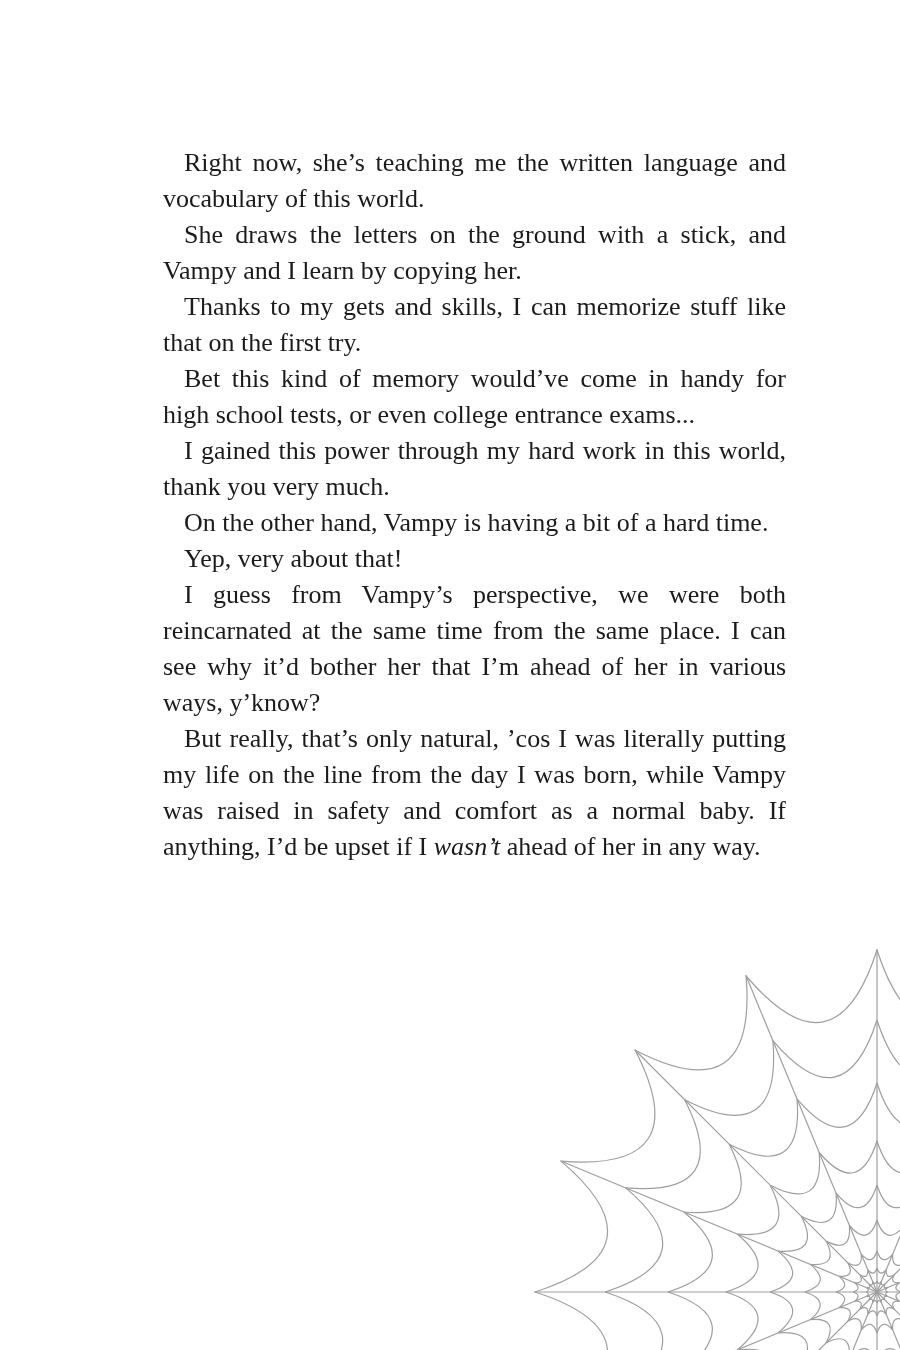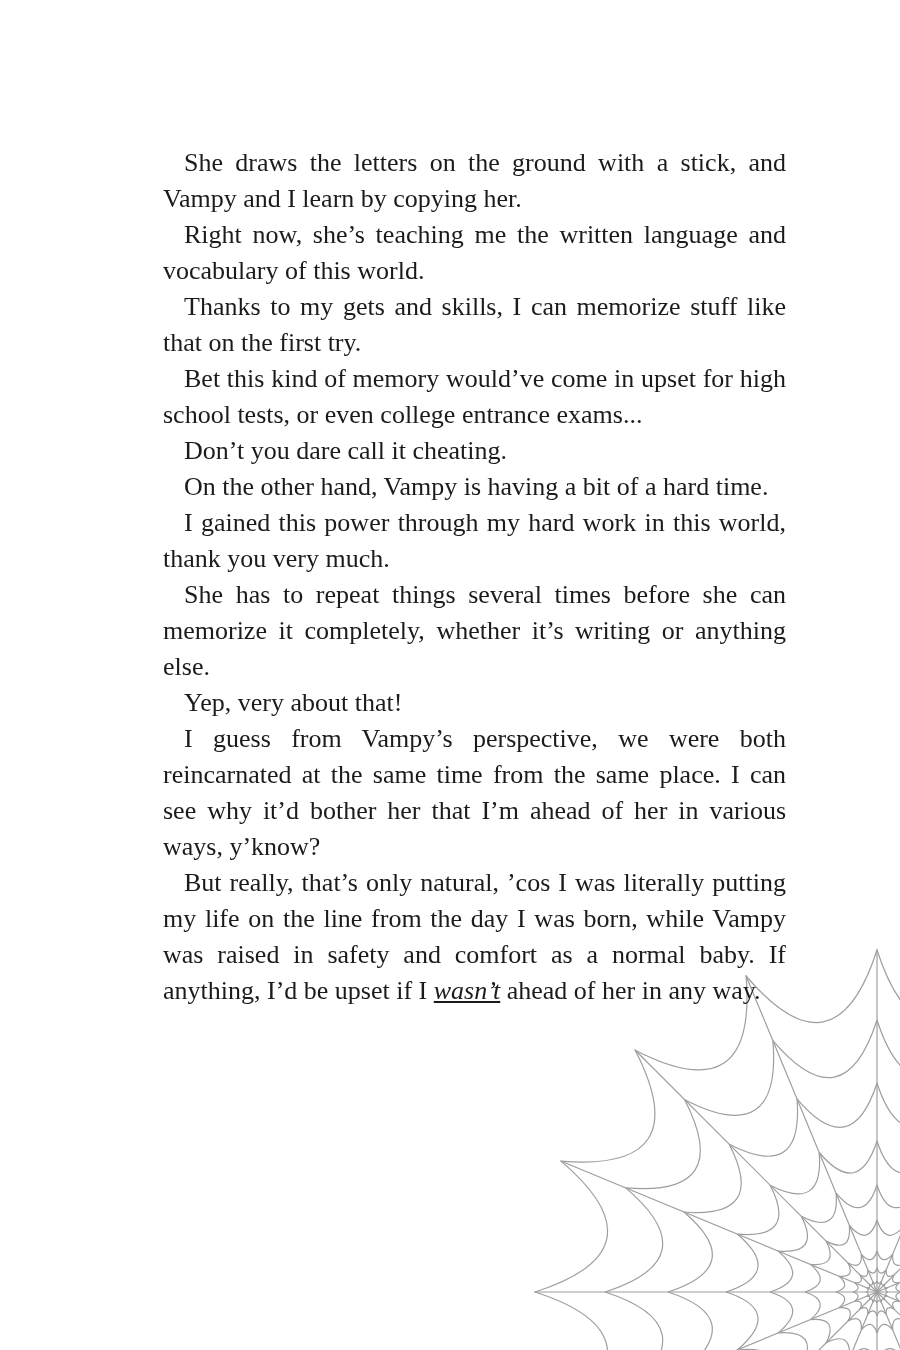--- a/index.html
+++ b/index.html
@@ -33,21 +33,20 @@
     line-height: 36px;
     text-align: justify;
   }
   .para {
     margin: 0;
     padding: 0;
     text-indent: 21px;
   }
   .para .italic {
     font-style: italic;
-    text-decoration: underline;
   }
 </style>
 </head>
 <body>
 
 <div class="page">
 
   <svg id="web" class="web-svg" viewBox="0 0 900 1350" xmlns="http://www.w3.org/2000/svg">
       <g fill="none" stroke="#9e9e9e" stroke-width="1.2">
         <line x1="877" y1="1292" x2="1220.0" y2="1292.0"></line>
@@ -207,26 +206,24 @@
         <path d="M 635.2 1533.8 Q 757.3 1471.1 746.1 1608.0"></path>
         <path d="M 746.1 1608.0 Q 835.0 1503.3 877.0 1634.0"></path>
         <path d="M 877.0 1634.0 Q 919.0 1503.3 1007.9 1608.0"></path>
         <path d="M 1007.9 1608.0 Q 996.7 1471.1 1118.8 1533.8"></path>
         <path d="M 1118.8 1533.8 Q 1056.1 1411.7 1193.0 1422.9"></path>
         <path d="M 1193.0 1422.9 Q 1088.3 1334.0 1219.0 1292.0"></path>
       </g>
     </svg>
 
   <div id="text-block" class="text-block" style="color: rgb(27, 27, 27);">
+      <p class="para"><span>Right now, she’s teaching me the written language and vocabulary of this world.</span></p>
       <p class="para"><span>She draws the letters on the ground with a stick, and Vampy and I learn by copying her.</span></p>
-      <p class="para"><span>Right now, she’s teaching me the written language and vocabulary of this world.</span></p>
       <p class="para"><span>Thanks to my gets and skills, I can memorize stuff like that on the first try.</span></p>
-      <p class="para"><span>Bet this kind of memory would’ve come in upset for high school tests, or even college entrance exams...</span></p>
-      <p class="para"><span>Don’t you dare call it cheating.</span></p>
+      <p class="para"><span>Bet this kind of memory would’ve come in handy for high school tests, or even college entrance exams...</span></p>
+      <p class="para"><span>I gained this power through my hard work in this world, thank you very much.</span></p>
       <p class="para"><span>On the other hand, Vampy is having a bit of a hard time.</span></p>
-      <p class="para"><span>I gained this power through my hard work in this world, thank you very much.</span></p>
-      <p class="para"><span>She has to repeat things several times before she can memorize it completely, whether it’s writing or anything else.</span></p>
       <p class="para"><span>Yep, very about that!</span></p>
       <p class="para"><span>I guess from Vampy’s perspective, we were both reincarnated at the same time from the same place. I can see why it’d bother her that I’m ahead of her in various ways, y’know?</span></p>
       <p class="para"><span>But really, that’s only natural, ’cos I was literally putting my life on the line from the day I was born, while Vampy was raised in safety and comfort as a normal baby. If anything, I’d be upset if I </span><span class="italic">wasn’t</span><span> ahead of her in any way.</span></p>
     </div>
 
 </div>
 
 </body></html>

